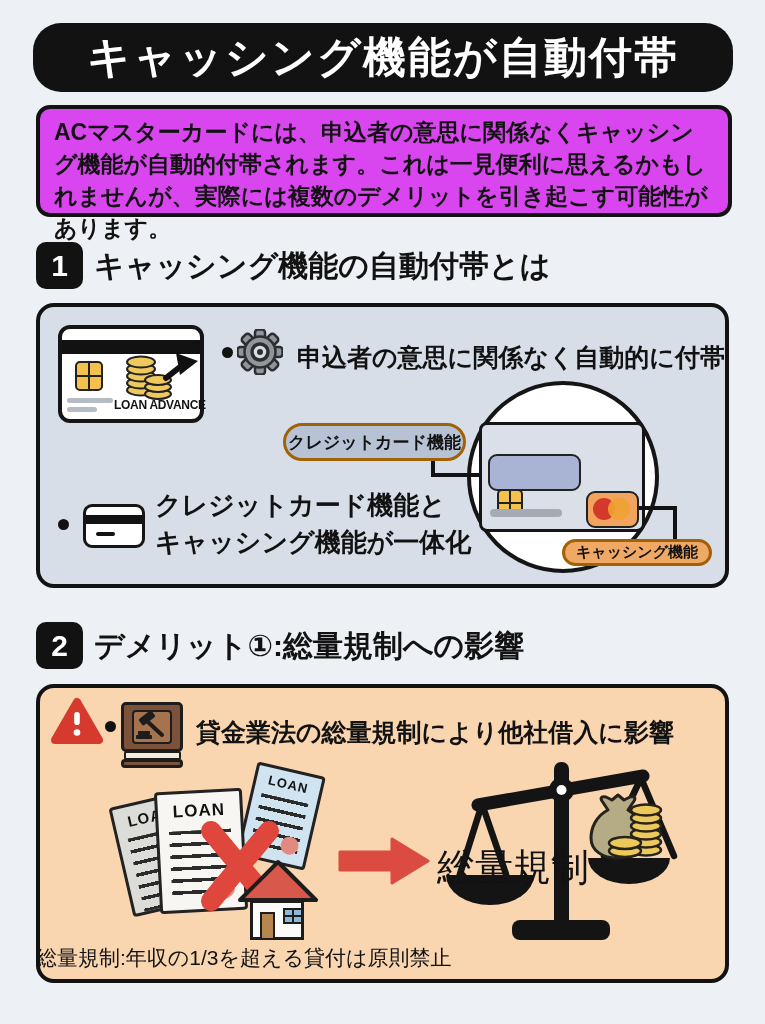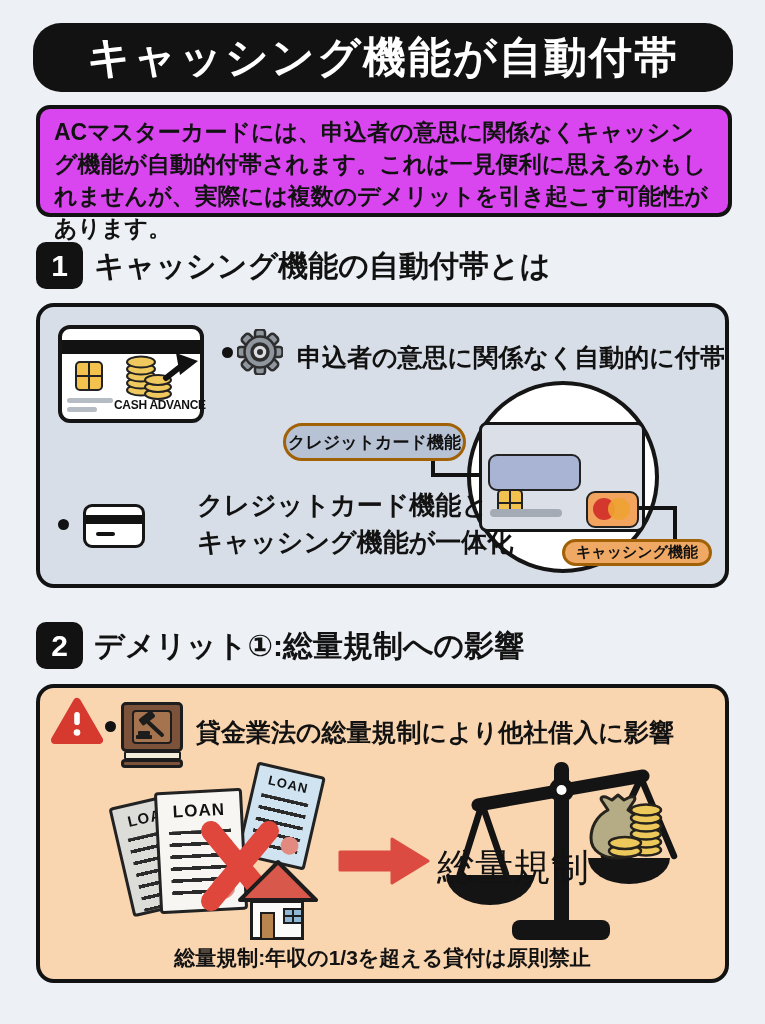--- a/index.html
+++ b/index.html
@@ -39,21 +39,21 @@
   
   .big-card{left:58px;top:325px;width:146px;height:98px;background:#fff;border:4px solid #151515;border-radius:12px;box-sizing:border-box;}
   .big-card .stripe{position:absolute;left:0;top:11px;width:100%;height:14px;background:#121212;}
   .chip{background:#f2c14e;border:2px solid #222;border-radius:5px;box-sizing:border-box;position:relative;overflow:hidden;}
   .chip::before{content:"";position:absolute;left:0;top:45%;width:100%;height:2px;background:#222;}
   .chip::after{content:"";position:absolute;left:45%;top:0;width:2px;height:100%;background:#222;}
   .gray-line{background:#b6bcc3;border-radius:3px;}
   .cash-adv-text{font-size:12px;font-weight:800;letter-spacing:-0.3px;white-space:nowrap;}
   
   .point-lg{font-size:25px;font-weight:800;white-space:nowrap;}
-  .point-xl{font-size:26px;font-weight:800;line-height:37px;white-space:nowrap;margin-left:42px;}
+  .point-xl{font-size:26px;font-weight:800;line-height:37px;white-space:nowrap;}
   
   .mag-circle{left:467px;top:381px;width:192px;height:192px;background:#ffffff;border:4px solid #151515;border-radius:50%;box-sizing:border-box;}
   .card2{left:479px;top:422px;width:166px;height:110px;background:#dbe0e8;border:3px solid #151515;border-radius:8px;box-sizing:border-box;}
   .blue-panel{left:488px;top:454px;width:93px;height:37px;background:#a9b3d3;border:2.5px solid #222;border-radius:9px;box-sizing:border-box;}
   .mc-badge{left:586px;top:491px;width:53px;height:37px;background:#f2a45e;border:2.5px solid #222;border-radius:9px;box-sizing:border-box;}
   .mc-c{position:absolute;width:22px;height:22px;border-radius:50%;top:5px;}
   .pill{border:3px solid #a16207;box-sizing:border-box;display:flex;align-items:center;justify-content:center;white-space:nowrap;}
   .pill-credit{left:283px;top:423px;width:183px;height:38px;background:#b7c3d5;border-radius:19px;font-size:17px;font-weight:800;}
   .pill-cashing{left:562px;top:539px;width:150px;height:27px;background:#f0a865;border-radius:14px;font-size:15px;font-weight:800;}
   .conn{background:#121212;}
@@ -74,21 +74,21 @@
   .doc-gray{left:120px;top:798px;width:78px;height:112px;background:#dcdcd9;transform:rotate(-13deg);z-index:1;}
   .doc-white{left:157px;top:790px;width:88px;height:122px;background:#f7f6f2;transform:rotate(-3deg);z-index:3;}
   .doc-blue{left:246px;top:768px;width:70px;height:96px;background:#cfe4f0;transform:rotate(13deg);z-index:2;}
   .house{left:236px;top:858px;width:84px;height:84px;z-index:5;}
   .house .body{position:absolute;left:14px;top:42px;width:54px;height:40px;background:#fbfbf9;border:3px solid #1d1d1d;box-sizing:border-box;}
   .house .door{position:absolute;left:24px;top:54px;width:15px;height:28px;background:#b9854e;border:2px solid #1d1d1d;box-sizing:border-box;}
   .house .window{position:absolute;left:47px;top:50px;width:20px;height:16px;background:#8fb7d6;border:2px solid #1d1d1d;box-sizing:border-box;}
   .house .window::before{content:"";position:absolute;left:46%;top:0;width:2px;height:100%;background:#1d1d1d;}
   .house .window::after{content:"";position:absolute;left:0;top:42%;width:100%;height:2px;background:#1d1d1d;}
   .scale-label{font-size:38px;font-weight:400;white-space:nowrap;z-index:6;}
-  .caption{left:36px;top:944px;width:693px;text-align:center;font-size:21px;font-weight:700;white-space:nowrap;}
+  .caption{left:36px;top:944px;width:693px;text-align:left;font-size:21px;font-weight:400;white-space:nowrap;}
 </style>
 </head>
 <body>
 
 <div class="page">
 
   <div class="abs banner">
     <span class="banner-text">キャッシング機能が自動付帯</span>
   </div>
 
@@ -116,21 +116,21 @@
       <ellipse cx="21" cy="12" rx="14" ry="5.5"></ellipse>
       <ellipse cx="38" cy="44" rx="13" ry="5"></ellipse>
         <ellipse cx="38" cy="37" rx="13" ry="5"></ellipse>
         <ellipse cx="38" cy="30" rx="13" ry="5"></ellipse>
     </g>
     <path d="M46,28 L60,17" stroke="#111" stroke-width="6" stroke-linecap="round" fill="none"></path>
     <polygon points="56,3 78,11 60,25" fill="#111"></polygon>
   </svg>
   <div class="abs gray-line" style="left:67px;top:398px;width:46px;height:5px;"></div>
   <div class="abs gray-line" style="left:67px;top:407px;width:30px;height:5px;"></div>
-  <div class="abs cash-adv-text" style="left:114px;top:398px;">CASH ADVANCE</div>
+  <div class="abs cash-adv-text" style="left:114px;top:398px;">LOAN ADVANCE</div>
 
   <div class="abs dot" style="left:222px;top:347px;"></div>
   <svg class="abs" style="left:237px;top:329px;" width="46" height="46" viewBox="0 0 46 46">
     <g fill="#8f969e" stroke="#2e2e2e" stroke-width="2.5">
       <rect x="18" y="0.5" width="10" height="13" rx="3"></rect>
       <rect x="18" y="0.5" width="10" height="13" rx="3" transform="rotate(45 23 23)"></rect>
       <rect x="18" y="0.5" width="10" height="13" rx="3" transform="rotate(90 23 23)"></rect>
       <rect x="18" y="0.5" width="10" height="13" rx="3" transform="rotate(135 23 23)"></rect>
       <rect x="18" y="0.5" width="10" height="13" rx="3" transform="rotate(180 23 23)"></rect>
       <rect x="18" y="0.5" width="10" height="13" rx="3" transform="rotate(225 23 23)"></rect>

